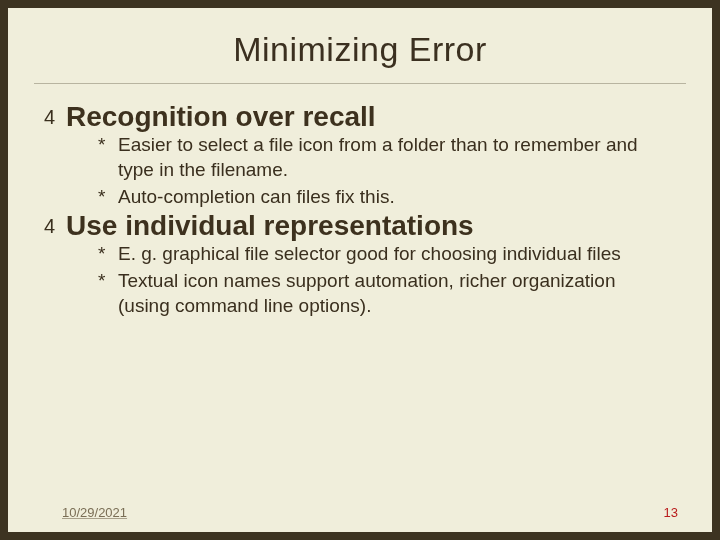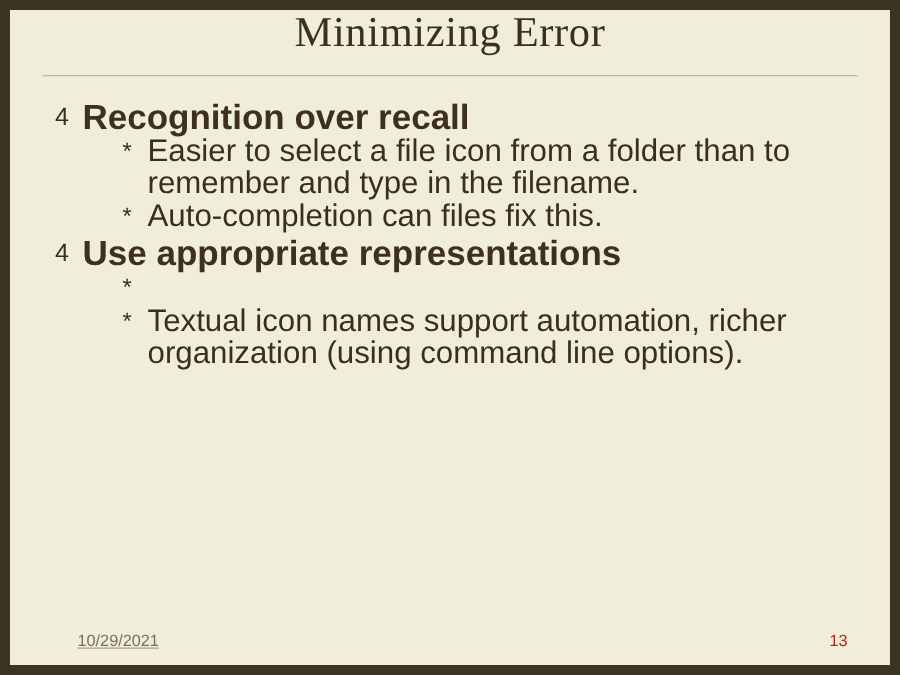--- a/index.html
+++ b/index.html
@@ -22,21 +22,22 @@
     background: #f0eedb;
     box-sizing: border-box;
     position: relative;
     font-family: "Trebuchet MS", "Lucida Sans", "Segoe UI", sans-serif;
     color: #3a2f1e;
   }
   .title {
     text-align: center;
     font-size: 34px;
     font-weight: 400;
-    font-family: Liberation Serif, serif;
+    font-family: Liberation Sans, sans-serif;
+    padding-top: 22px;
     padding-bottom: 14px;
     letter-spacing: 0.5px;
     color: #3b3020;
   }
   .rule {
     margin: 0 26px 10px 26px;
     border: none;
     border-top: 1px solid #b8b4a0;
     height: 0;
   }
@@ -73,21 +74,21 @@
     margin-top: 2px;
   }
   .bullet-star {
     flex: 0 0 20px;
     width: 20px;
     font-size: 19px;
     line-height: 25px;
     color: #3a2f1e;
   }
   .sub-text {
-    font-size: 25px;
+    font-size: 19px;
     line-height: 25px;
     color: #3a2f1e;
   }
   .footer {
     position: absolute;
     left: 0;
     right: 0;
     bottom: 12px;
     display: flex;
     justify-content: space-between;
@@ -124,25 +125,26 @@
           <span class="sub-text">Easier to select a file icon from a folder than to remember and type in the filename.</span>
         </div>
         <div class="sub-item">
           <span class="bullet-star">*</span>
           <span class="sub-text">Auto-completion can files fix this.</span>
         </div>
       </div>
 
       <div class="top-item">
         <span class="bullet-4">4</span>
-        <span class="top-text">Use appropriate representations</span>
+        <span class="top-text">Use individual representations</span>
       </div>
       <div class="sub-list">
         <div class="sub-item">
           <span class="bullet-star">*</span>
+          <span class="sub-text">E. g. graphical file selector good for choosing individual files</span>
         </div>
         <div class="sub-item">
           <span class="bullet-star">*</span>
           <span class="sub-text">Textual icon names support automation, richer organization (using command line options).</span>
         </div>
       </div>
 
     </div>
 
     <div class="footer">

